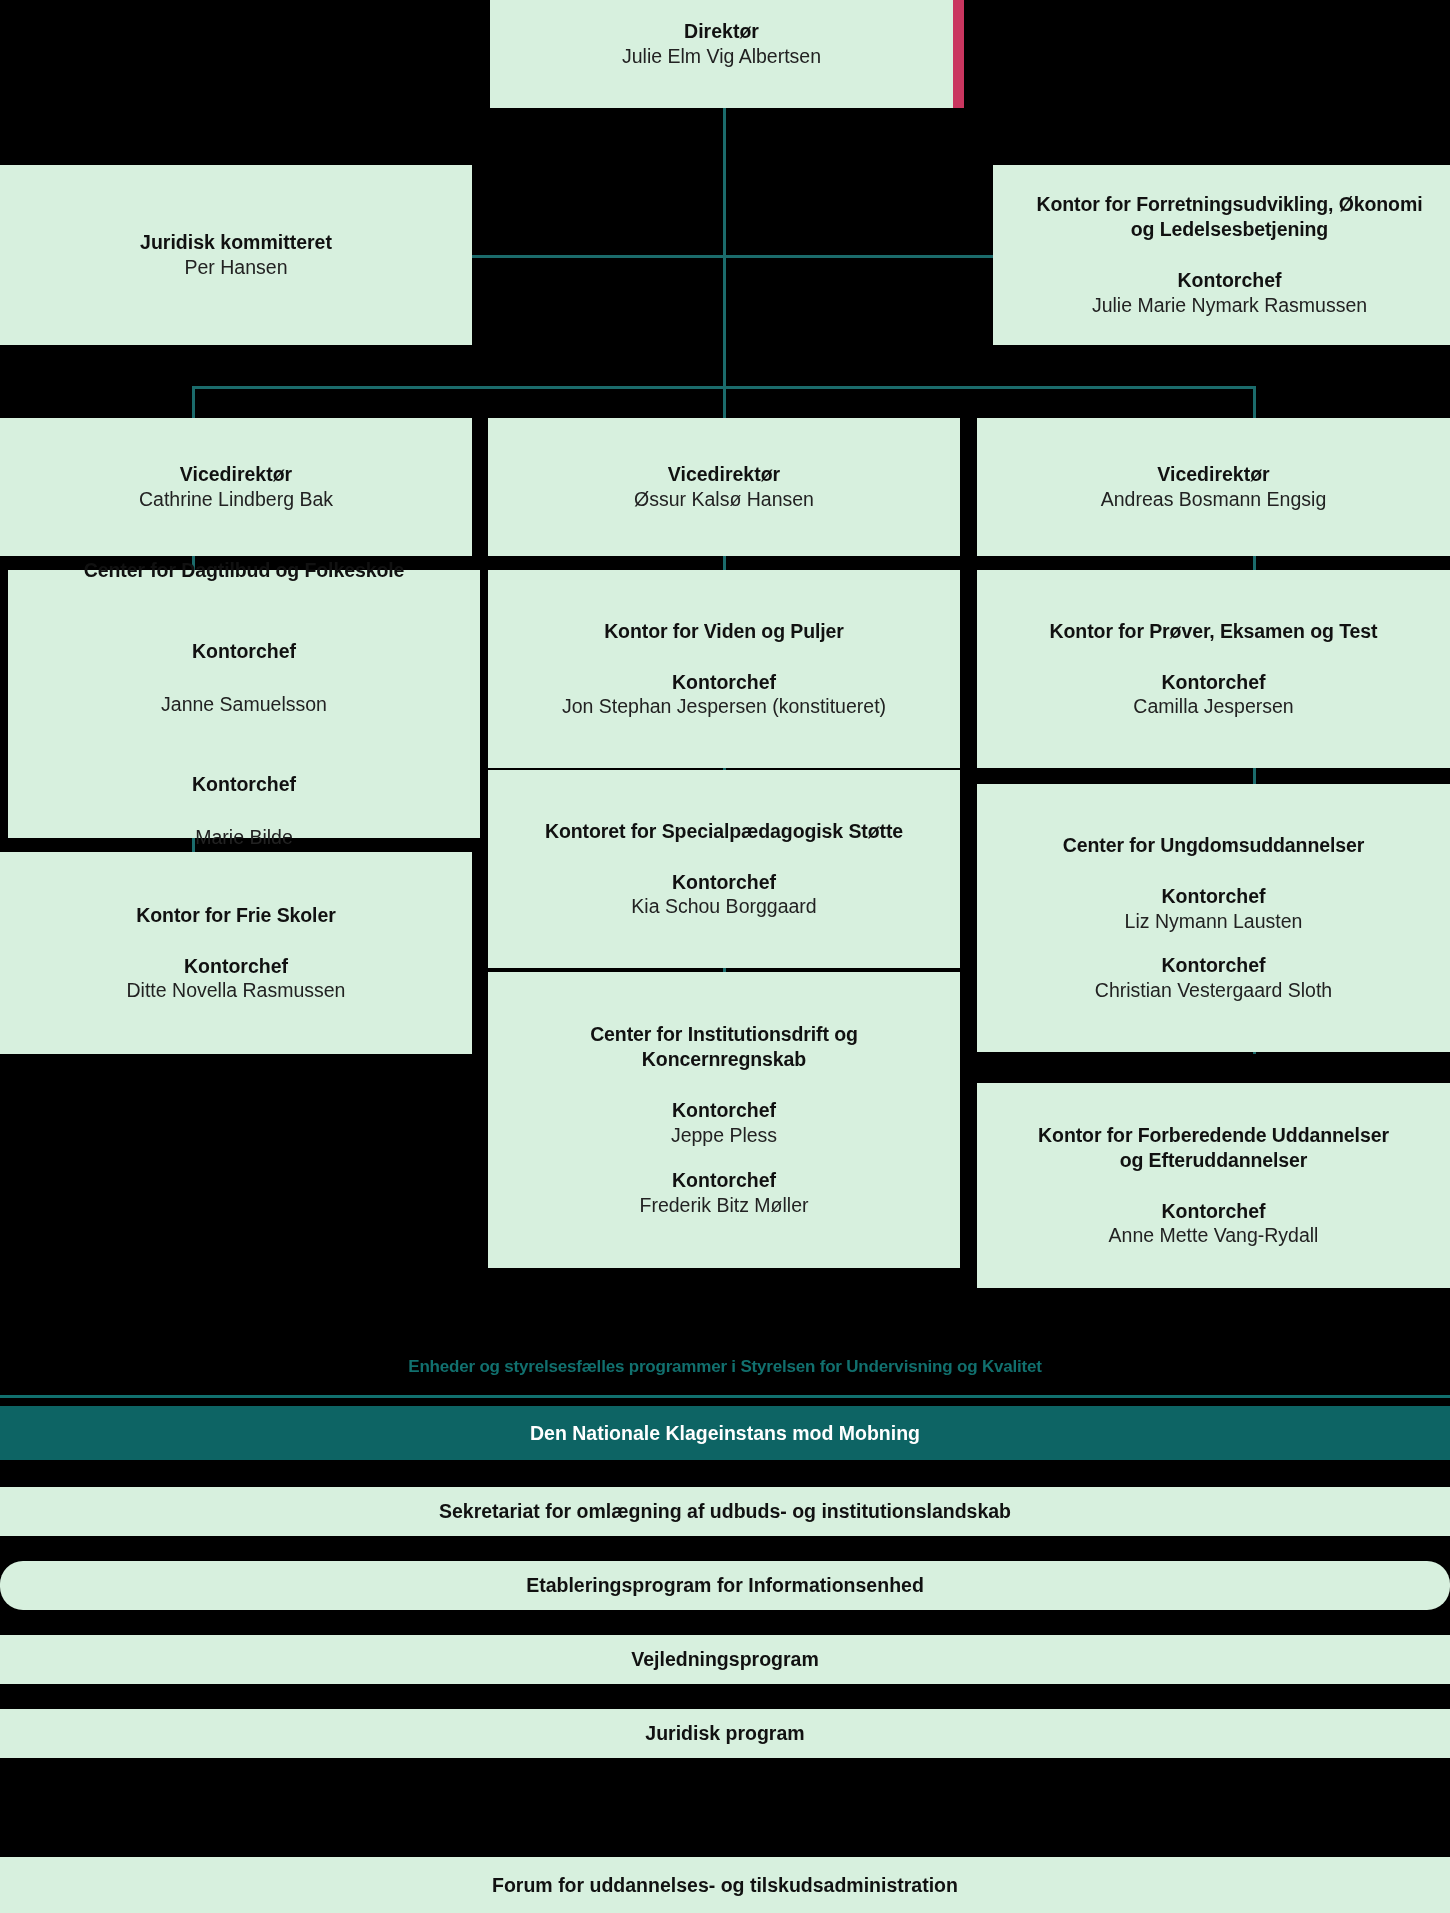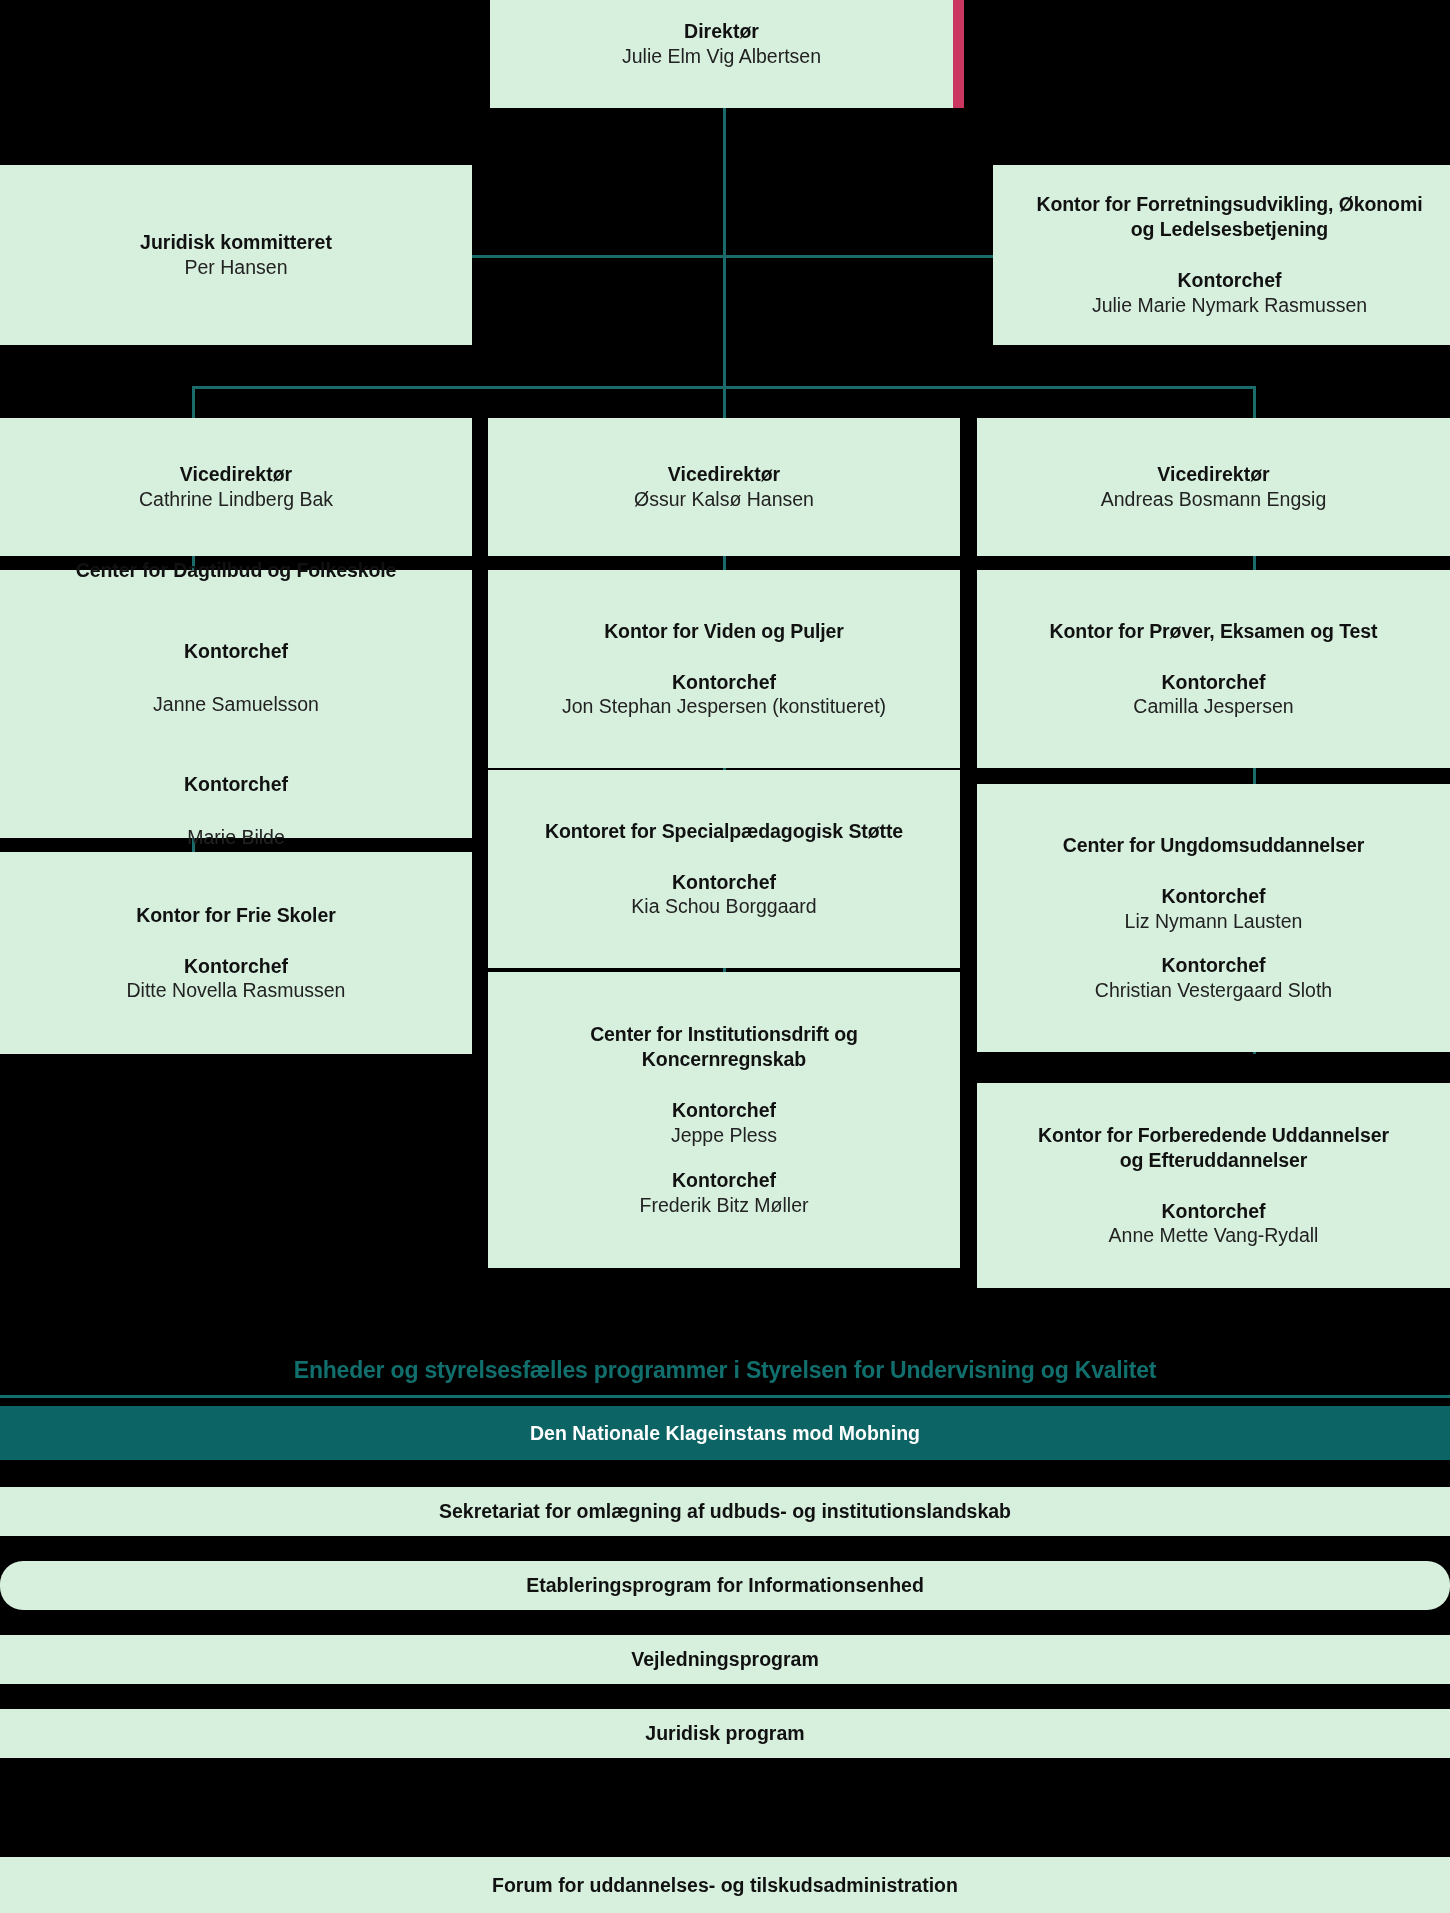--- a/index.html
+++ b/index.html
@@ -62,21 +62,21 @@
     position: absolute;
     background: #c9365f;
   }
 
   
   .section-heading {
     position: absolute;
     width: 100%;
     text-align: center;
     font-weight: bold;
-    font-size: 23px;
+    font-size: 17px;
     color: #11706e;
     letter-spacing: -0.2px;
   }
   .section-rule {
     position: absolute;
     background: #11706e;
     height: 3px;
   }
   .unit-bar {
     position: absolute;
@@ -147,21 +147,21 @@
   </div>
   <div class="box" style="left:488px; top:418px; width:472px; height:138px;">
     <div class="role">Vicedirektør</div>
     <div class="person">Øssur Kalsø Hansen</div>
   </div>
   <div class="box" style="left:977px; top:418px; width:473px; height:138px;">
     <div class="role">Vicedirektør</div>
     <div class="person">Andreas Bosmann Engsig</div>
   </div>
 
-  <div class="box" style="left:0px; top:570px; width:472px; height:268px;gap:28px;">
+  <div class="box" style="left:8px; top:570px; width:472px; height:268px;gap:28px;">
     <div class="title">Center for Dagtilbud og Folkeskole</div>
     <div class="gap-lg"></div>
     <div class="role">Kontorchef</div>
     <div class="person">Janne Samuelsson</div>
     <div class="gap-sm"></div>
     <div class="role">Kontorchef</div>
     <div class="person">Marie Bilde</div>
   </div>
 
   <div class="box" style="left:0px; top:852px; width:472px; height:202px;">

